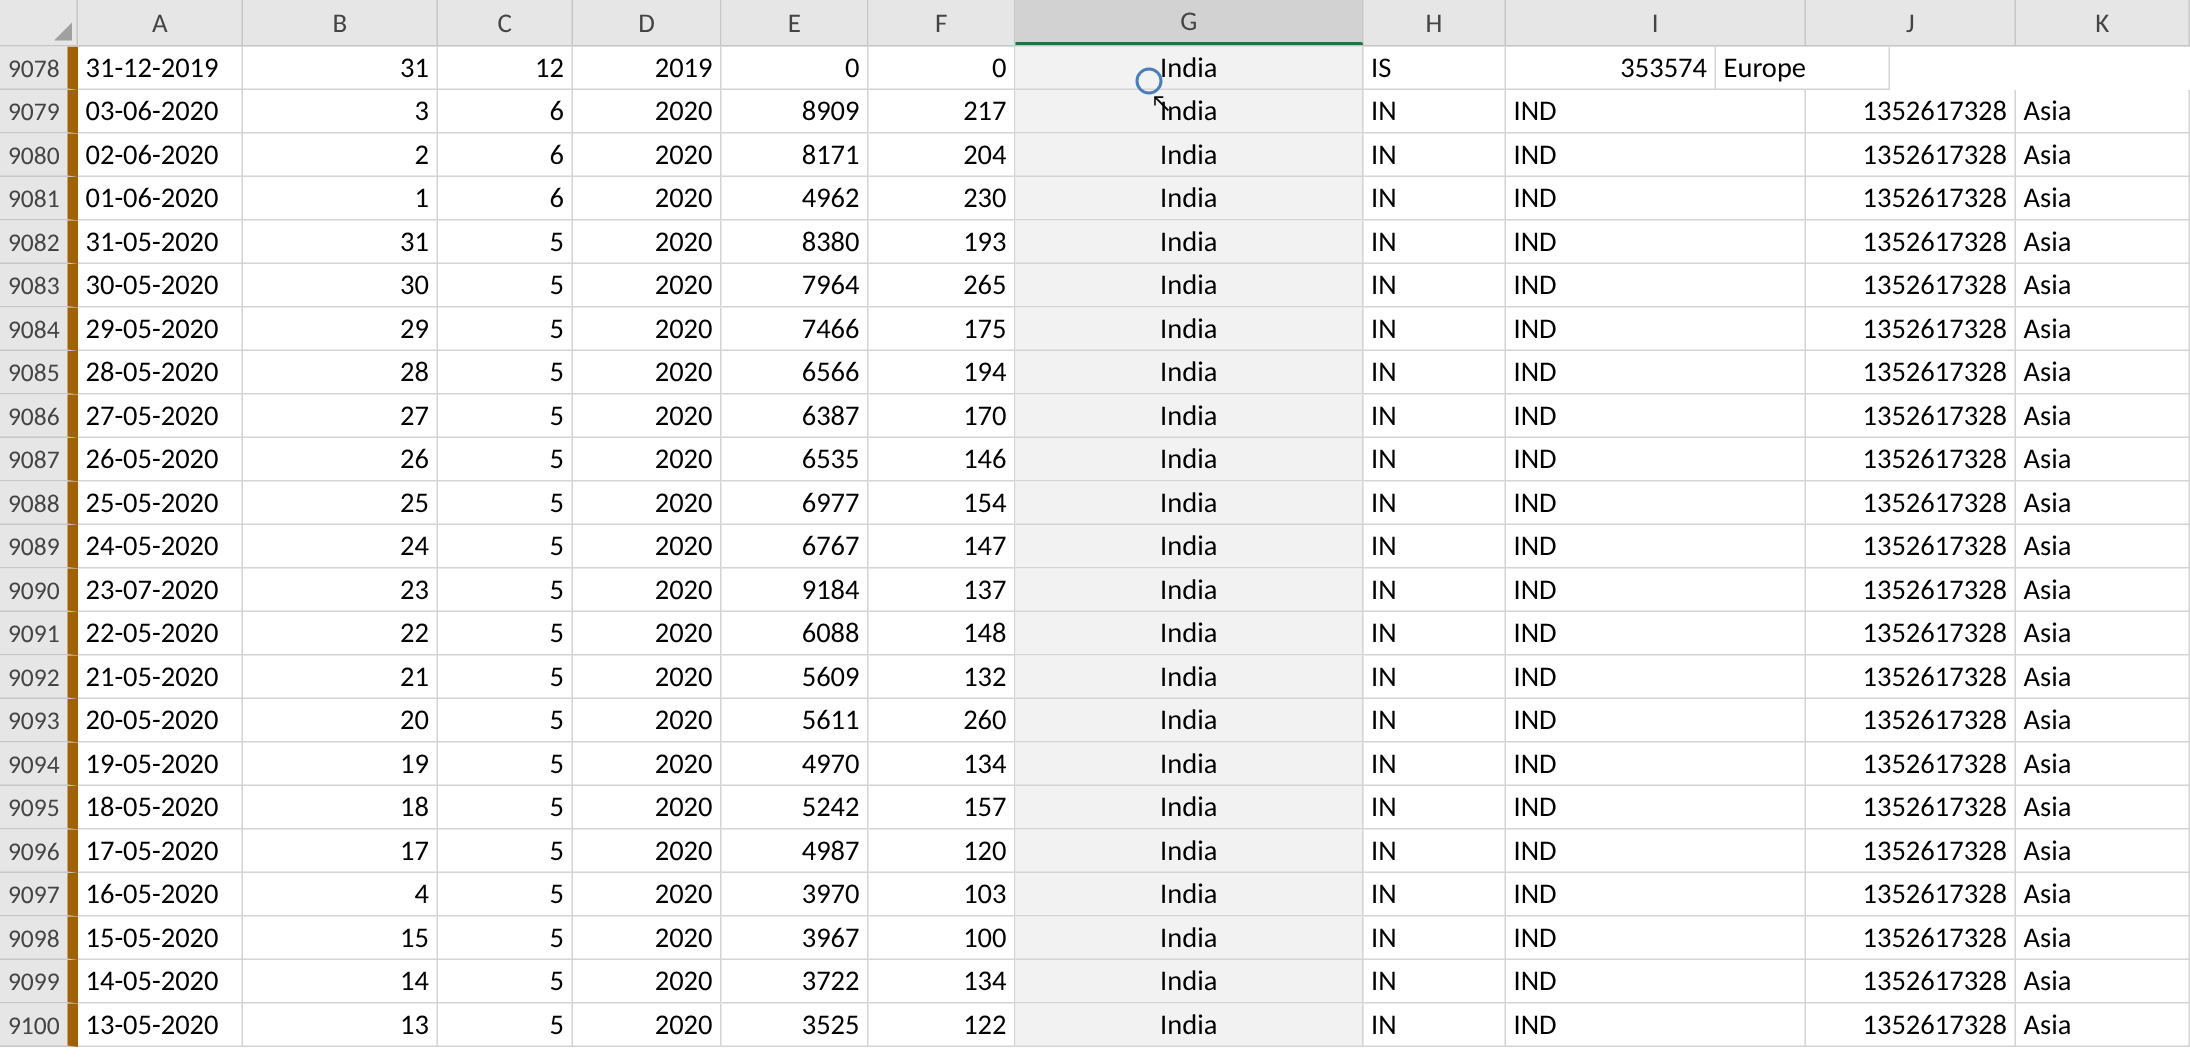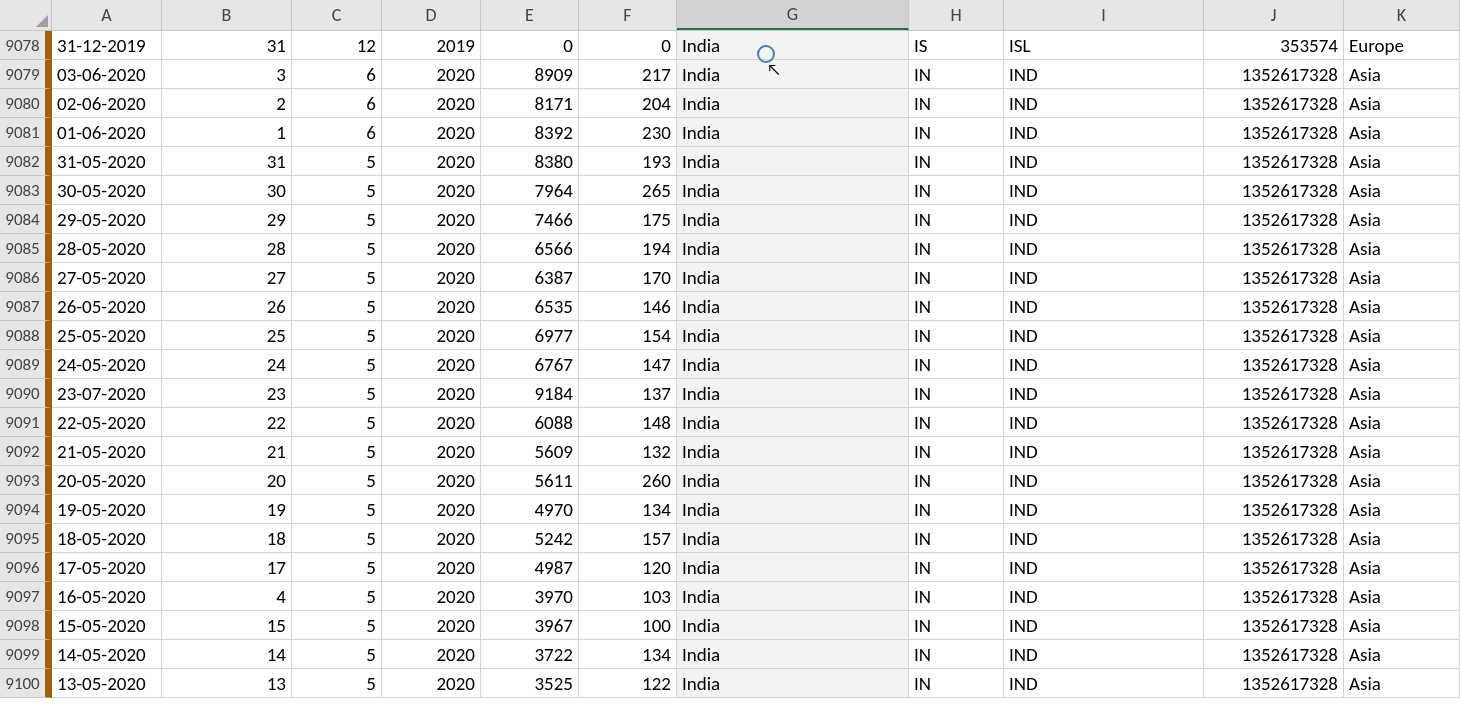--- a/index.html
+++ b/index.html
@@ -14,21 +14,21 @@
   .col-h { display: flex; align-items: center; justify-content: center; border-right: 1px solid #c6c6c6; background: #e6e6e6; color: #444; font-size: 18px; cursor: pointer; user-select: none; }
   .col-h.selected { background: #d2d2d2; border-bottom: 2px solid #217346; }
   
   
   .rows { flex: 1; overflow: hidden; }
   .row { display: flex; height: 29px; }
   .row-h { width: 52px; min-width: 52px; display: flex; align-items: center; justify-content: center; background: #e6e6e6; border-right: 7px solid #a16207; border-bottom: 1px solid #c6c6c6; color: #444; font-size: 17px; cursor: pointer; user-select: none; }
   .cell { border-right: 1px solid #d4d4d4; border-bottom: 1px solid #d4d4d4; padding: 2px 5px 0 5px; line-height: 26px; white-space: nowrap; overflow: visible; }
   .txt { text-align: left; }
   .num { text-align: right; }
-  .cell.sel-col { background: #f2f2f2; }
+  .cell.sel-col { background: #f2f2f2; text-align: center; }
   
   
   .cA { width: 110px; min-width:110px; }
   .cB { width: 130px; min-width:130px;}
   .cC { width: 90px;  min-width:90px;}
   .cD { width: 99px;  min-width:99px;}
   .cE { width: 98px;  min-width:98px;}
   .cF { width: 98px;  min-width:98px;}
   .cG { width: 232px; min-width:232px;}
   .cH { width: 95px;  min-width:95px;}
@@ -72,21 +72,20 @@
       <div class="row">
         <div class="row-h">9078</div>
         <div class="cell cA txt">31-12-2019</div>
         <div class="cell cB num">31</div>
         <div class="cell cC num">12</div>
         <div class="cell cD num">2019</div>
         <div class="cell cE num">0</div>
         <div class="cell cF num">0</div>
         <div class="cell cG txt sel-col">India</div>
         <div class="cell cH txt">IS</div>
-        <div class="cell cI txt">ISL</div>
         <div class="cell cJ num">353574</div>
         <div class="cell cK txt">Europe</div>
       </div>
       <div class="row">
         <div class="row-h">9079</div>
         <div class="cell cA txt">03-06-2020</div>
         <div class="cell cB num">3</div>
         <div class="cell cC num">6</div>
         <div class="cell cD num">2020</div>
         <div class="cell cE num">8909</div>
@@ -110,21 +109,21 @@
         <div class="cell cI txt">IND</div>
         <div class="cell cJ num">1352617328</div>
         <div class="cell cK txt">Asia</div>
       </div>
       <div class="row">
         <div class="row-h">9081</div>
         <div class="cell cA txt">01-06-2020</div>
         <div class="cell cB num">1</div>
         <div class="cell cC num">6</div>
         <div class="cell cD num">2020</div>
-        <div class="cell cE num">8392</div>
+        <div class="cell cE num">4962</div>
         <div class="cell cF num">230</div>
         <div class="cell cG txt sel-col">India</div>
         <div class="cell cH txt">IN</div>
         <div class="cell cI txt">IND</div>
         <div class="cell cJ num">1352617328</div>
         <div class="cell cK txt">Asia</div>
       </div>
       <div class="row">
         <div class="row-h">9082</div>
         <div class="cell cA txt">31-05-2020</div>

